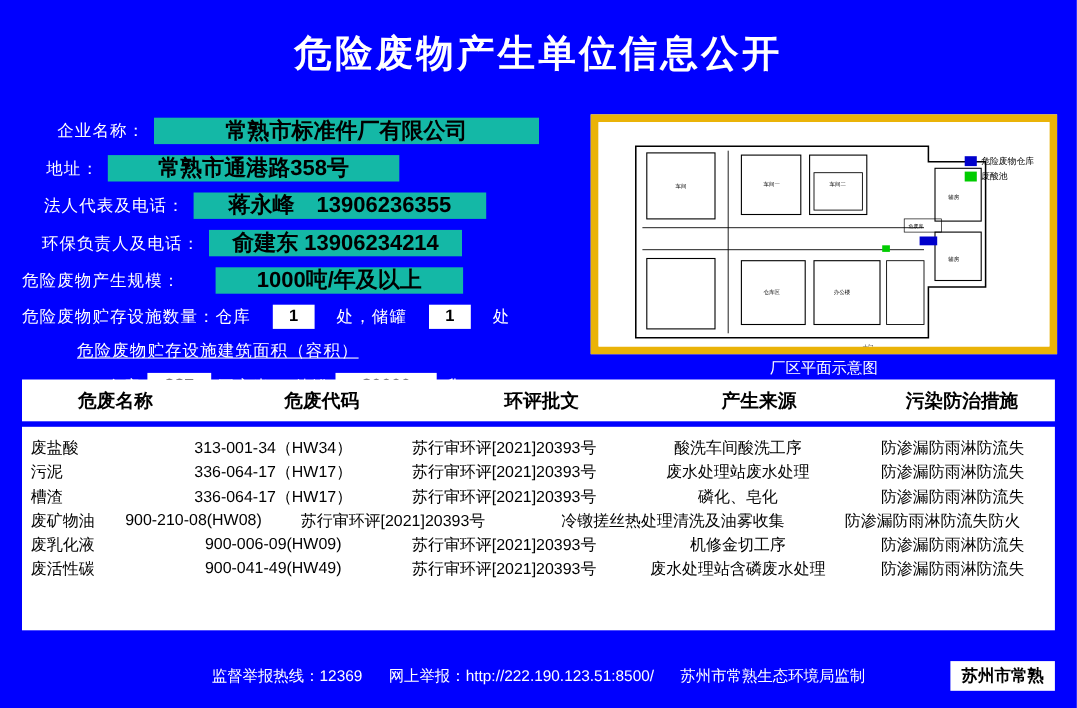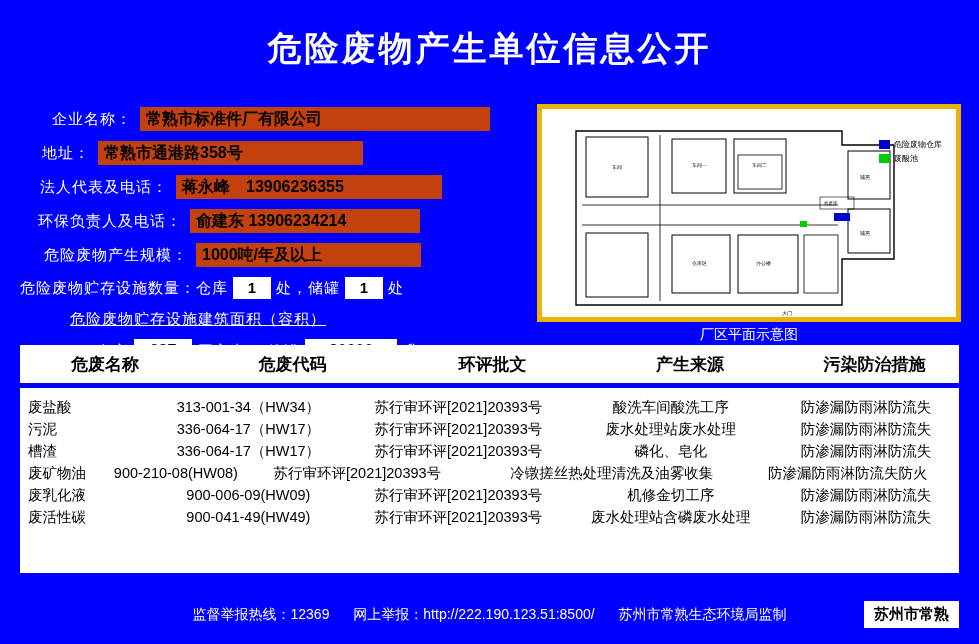--- a/index.html
+++ b/index.html
@@ -44,42 +44,43 @@
     align-items: center;
     margin-bottom: 4px;
   }
   .lbl {
     font-size: 15px;
     color: #ffffff;
     white-space: nowrap;
     letter-spacing: 1px;
   }
   .fld {
-    background: #c2410c;
-    color: #000000;
-    font-weight: bold;
-    font-size: 16px;
+    background: #14b8a6;
+    color: #000000;
+    font-weight: bold;
+    font-size: 20px;
     height: 24px;
     line-height: 24px;
+    text-align: center;
     box-sizing: border-box;
     padding: 0 6px;
     white-space: nowrap;
     overflow: hidden;
   }
   .r1 .lbl { width: 112px; text-align: right; }
   .r1 .fld { width: 350px; margin-left: 8px; }
   .r2 .lbl { width: 70px; text-align: right; }
   .r2 .fld { width: 265px; margin-left: 8px; }
   .r3 .lbl { width: 148px; text-align: right; }
   .r3 .fld { width: 266px; margin-left: 8px; }
   .r4 .lbl { width: 162px; text-align: right; }
   .r4 .fld { width: 230px; margin-left: 8px; }
-  .r5 .lbl { width: 168px; text-align: right; }
+  .r5 .lbl { width: 168px; }
   .r5 .fld { width: 225px; margin-left: 8px; }
-  .r6 { height: 28px; }
+  .r6 { height: 28px; gap: 15px; }
   .r6 .lbl { font-size: 15px; }
   .r6 .num {
     background: #ffffff;
     color: #000000;
     font-weight: bold;
     font-size: 15px;
     width: 38px;
     height: 22px;
     line-height: 22px;
     text-align: center;
@@ -106,21 +107,21 @@
   .w90 { width: 92px; }
 
   
   .map-wrap {
     position: absolute;
     left: 537px;
     top: 104px;
     width: 424px;
     height: 218px;
     background: #ffffff;
-    border: 5px solid #eab308;
+    border: 7px solid #eab308;
     box-sizing: border-box;
     overflow: hidden;
   }
   .map-caption {
     position: absolute;
     left: 537px;
     top: 326px;
     width: 424px;
     text-align: center;
     color: #ffffff;

